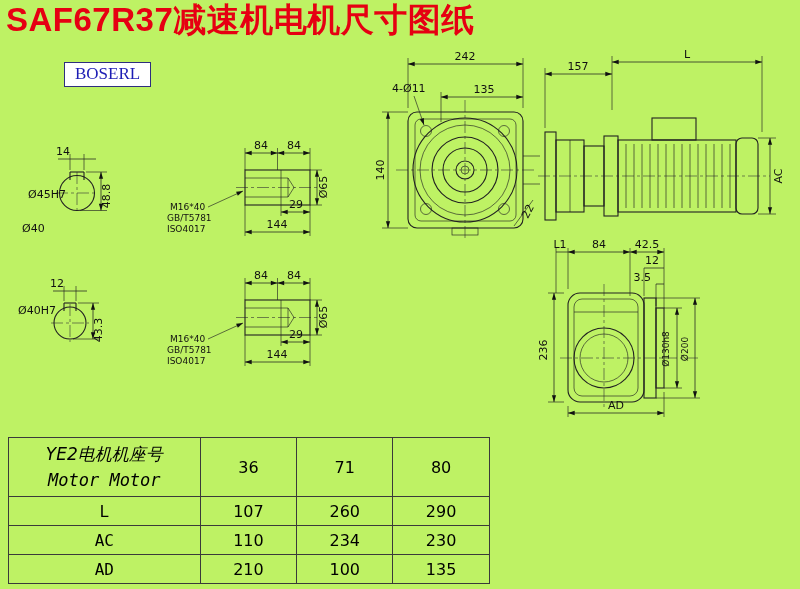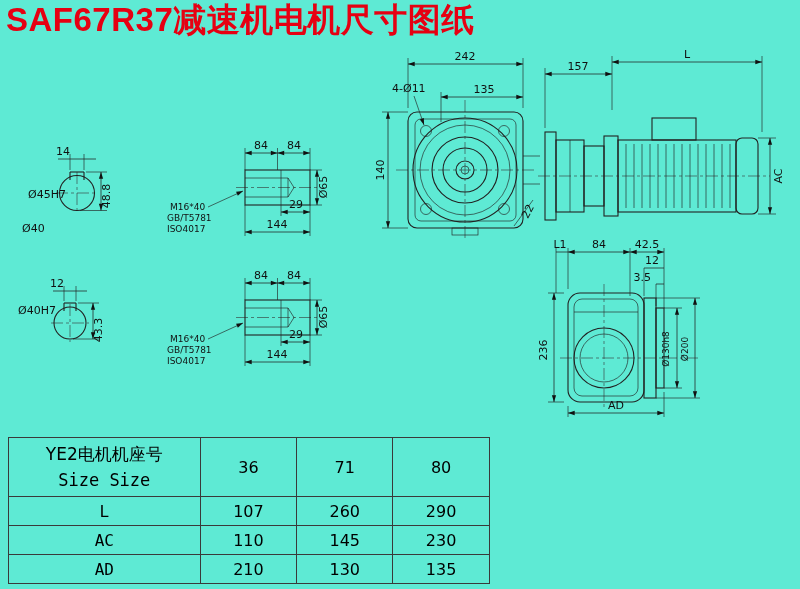--- a/index.html
+++ b/index.html
@@ -1,20 +1,20 @@
 <!DOCTYPE html>
 <html><head>
 <meta charset="utf-8">
 <style>
   html,body{margin:0;padding:0;}
   body{
     width:800px;height:589px;position:relative;background:#ffffff;
     font-family:"DejaVu Sans",sans-serif;overflow:hidden;
   }
-  .page{position:absolute;inset:0;background:#5eead4;}
+  .page{position:absolute;inset:0;background:#bef264;}
   .title{
     position:absolute;left:6px;top:-2px;font-size:33px;font-weight:bold;
     color:#e60012;font-family:"Liberation Sans","DejaVu Sans",sans-serif;
     letter-spacing:0.5px;white-space:nowrap;
   }
   .logo{
     position:absolute;left:64px;top:62px;padding:1px 10px 2px 10px;
     border:1px solid #2e2e7e;color:#1c1cb4;font-size:17px;
     font-family:"Liberation Serif","DejaVu Serif",serif;background:#fff;
   }
@@ -24,30 +24,31 @@
   .s{font-size:9px;}
   .ln{fill:none;stroke:#222;stroke-width:1.1;}
   .tn{fill:none;stroke:#222;stroke-width:0.65;}
   .dm{fill:none;stroke:#222;stroke-width:0.75;}
   .cl{fill:none;stroke:#333;stroke-width:0.6;stroke-dasharray:12 3 3 3;}
   .spec-table{
     position:absolute;left:8px;top:437px;width:482px;
     border-collapse:collapse;text-align:center;color:#000;font-size:16px;
   }
   .spec-table td{border:1.5px solid #3a3a3a;height:28px;padding:0 4px;}
-  .spec-table td.hdr{height:58px;}
+  .spec-table td.hdr{height:58px;font-style:italic;}
   .mono{font-family:"DejaVu Sans Mono","Liberation Mono",monospace;}
   .hdr div{line-height:26px;font-size:17px;}
 </style>
 </head>
 <body>
 
 <div class="page">
 
   <div class="title">SAF67R37减速机电机尺寸图纸</div>
+  <div class="logo">BOSERL</div>
 
   <svg width="800" height="589" viewBox="0 0 800 589">
     <defs>
       <marker id="arw" viewBox="0 0 12 12" refX="11" refY="6" markerWidth="8" markerHeight="8" markerUnits="userSpaceOnUse" orient="auto-start-reverse">
         <path d="M11,6 L1,2.8 L1,9.2 Z" fill="#111"></path>
       </marker>
     </defs>
 
     <g>
       <line class="cl" x1="56" y1="193" x2="98" y2="193"></line>
@@ -279,40 +280,40 @@
     <colgroup>
       <col style="width:192px">
         <col style="width:97px">
         <col style="width:96px">
         <col style="width:97px">
     </colgroup>
     <tbody>
         <tr>
       <td class="hdr">
         <div class="sans">YE2电机机座号</div>
-        <div class="mono">Size Size</div>
+        <div class="mono">Motor Motor</div>
       </td>
       <td>36</td>
       <td>71</td>
       <td>80</td>
     </tr>
     <tr>
       <td class="mono">L</td>
       <td>107</td>
       <td>260</td>
       <td>290</td>
     </tr>
     <tr>
       <td class="mono">AC</td>
       <td>110</td>
-      <td>145</td>
+      <td>234</td>
       <td>230</td>
     </tr>
     <tr>
       <td class="mono">AD</td>
       <td>210</td>
-      <td>130</td>
+      <td>100</td>
       <td>135</td>
     </tr>
   </tbody>
     </table>
 
 </div>
 
 </body></html>

